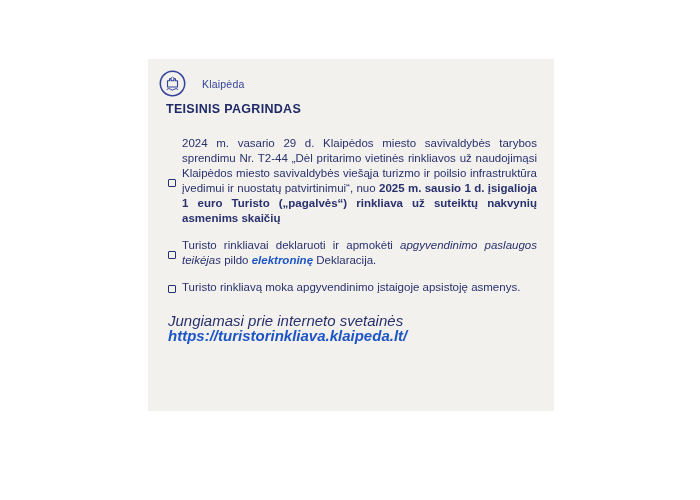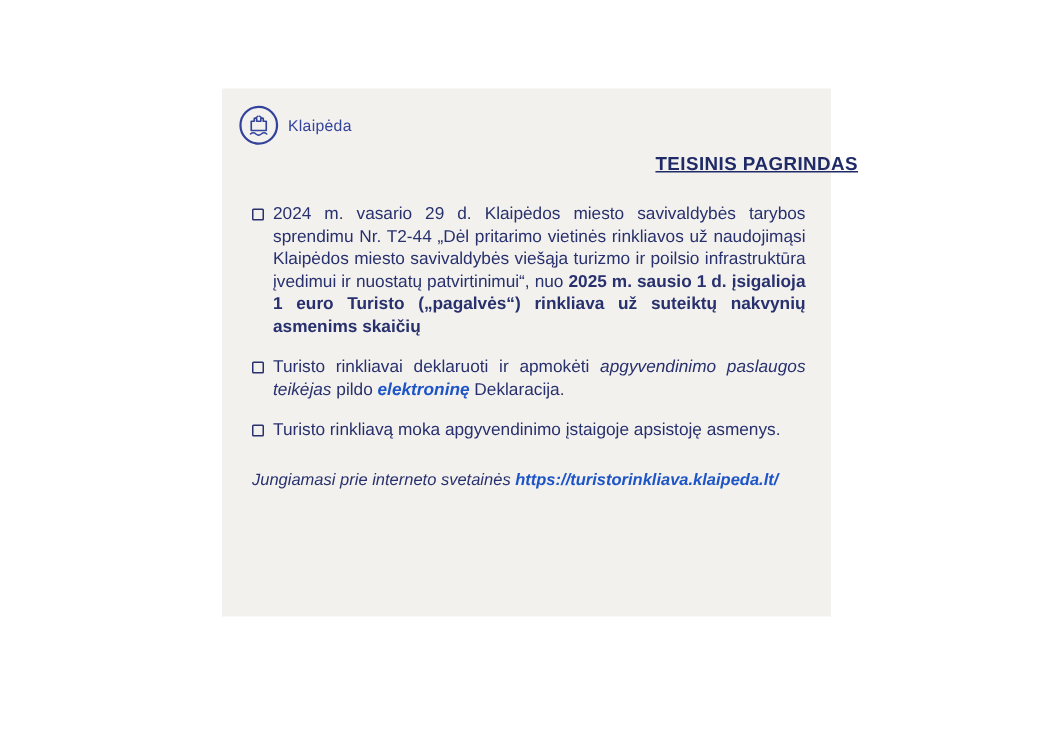--- a/index.html
+++ b/index.html
@@ -14,69 +14,68 @@
     position: absolute;
     left: 148px; top: 59px;
     width: 406px; height: 352px;
     background: #f3f1ee;
   }
   .logo {
     position: absolute;
     left: 11px; top: 11px;
     display: flex;
     align-items: center;
-    gap: 6px;
+    gap: 16px;
     justify-content: flex-end;
   }
   .emblem { width: 27px; height: 27px; display: inline-block; }
   .logo-text {
     color: #33439b;
     font-size: 10.5px;
     letter-spacing: 0.2px;
   }
   .title {
     position: absolute;
     left: 18px; top: 43px;
     width: 406px;
     margin: 0;
-    text-align: right;
+    text-align: left;
     font-size: 12.5px;
     font-weight: bold;
     letter-spacing: 0.3px;
     color: #1f2a66;
-    text-decoration: underline;
   }
   .content {
     position: absolute;
     left: 20px; top: 77px;
     width: 370px;
   }
   .bullet-item {
     display: flex;
-    align-items: flex-start;
+    align-items: center;
     margin-bottom: 12px;
   }
   .bullet-square {
     flex: none;
     width: 6px; height: 6px;
     border: 1.4px solid #28316d;
     border-radius: 1px;
     margin-top: 3px;
     margin-right: 6px;
   }
   .bullet-text {
     width: 355px;
     font-size: 11.5px;
     line-height: 15px;
     color: #28316d;
     text-align: justify;
   }
   .footer-note {
     margin: 18px 0 0 0;
-    font-size: 11px;
+    font-size: 15px;
     line-height: 15px;
     color: #28316d;
   }
   .b   { font-weight: bold; }
   .i   { font-style: italic; }
   .blue { color: #1d55c6; }
 </style>
 </head>
 <body>
 

